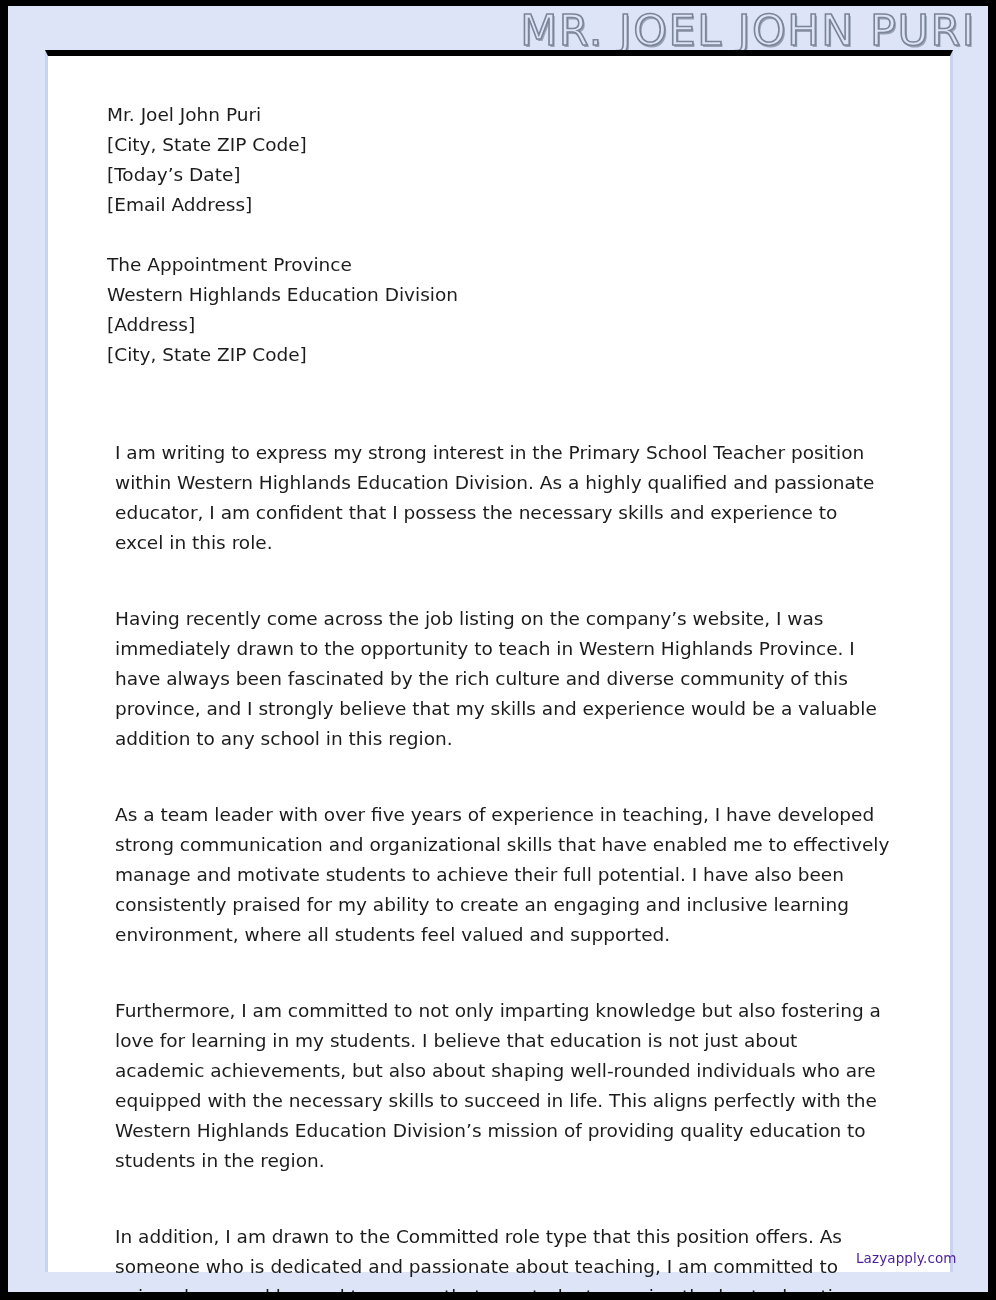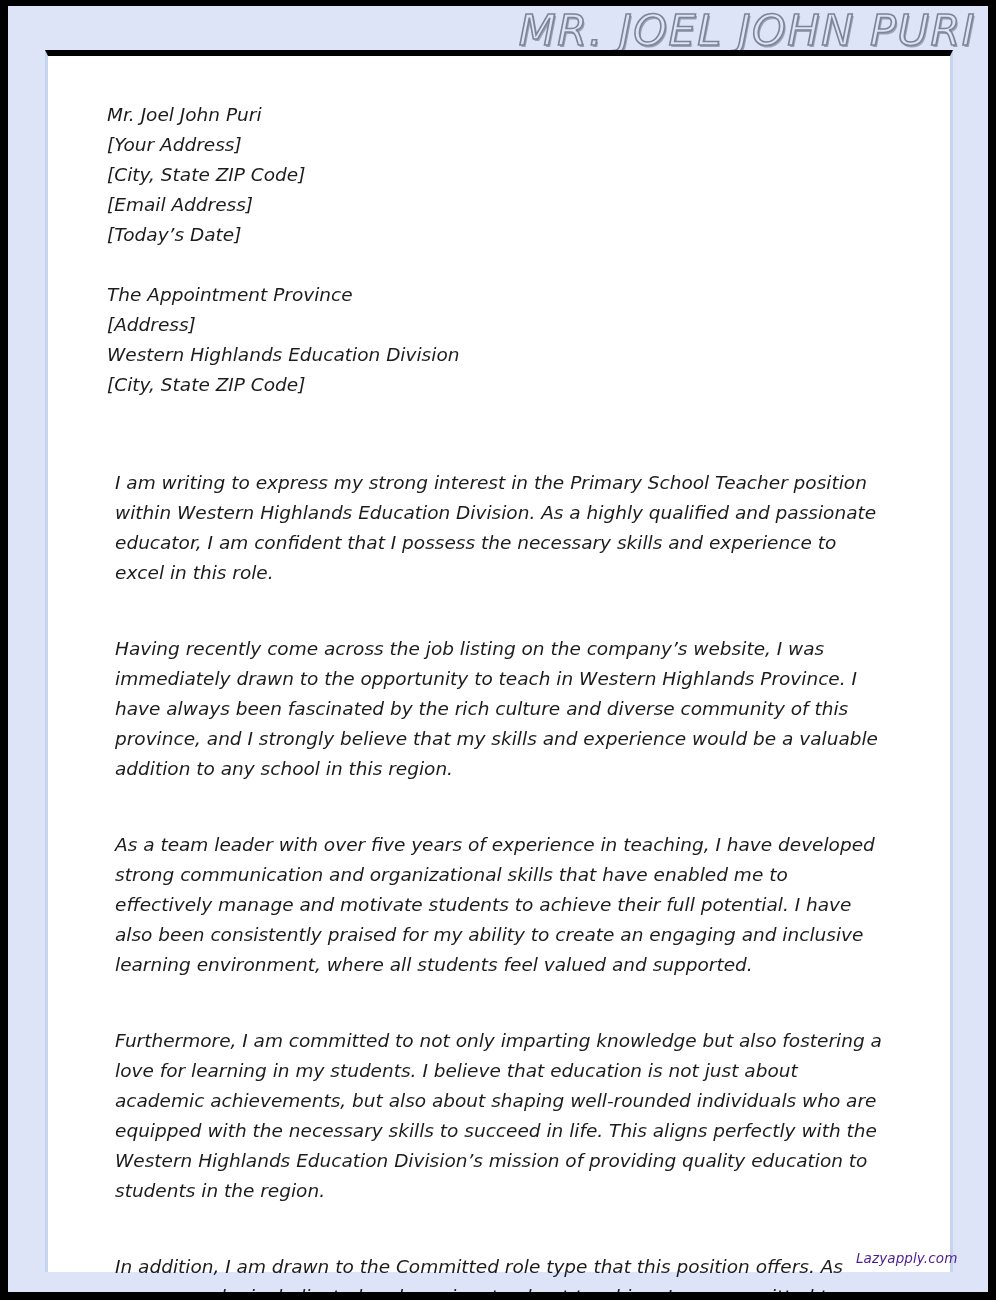--- a/index.html
+++ b/index.html
@@ -1,15 +1,15 @@
 <!DOCTYPE html>
 <html><head>
 <meta charset="utf-8">
 <style>
-  * { box-sizing: border-box; margin: 0; padding: 0; font-style: italic; }
+  * { box-sizing: border-box; margin: 0; padding: 0; }
 
   html, body {
     width: 996px;
     height: 1300px;
   }
 
   body {
     background: #000000;
     font-family: "DejaVu Sans", "Liberation Sans", sans-serif;
     overflow: hidden;
@@ -112,32 +112,31 @@
 <div id="document-frame">
   <div id="canvas">
 
     <div id="header-title">MR. JOEL JOHN PURI</div>
 
     <div id="letter-page">
       <div id="letter-body">
 
         <div class="block">
           <div class="letter-line">Mr. Joel John Puri</div>
-          <div class="letter-line">[Your Address]</div>
           <div class="letter-line">[City, State ZIP Code]</div>
+          <div class="letter-line">[Today’s Date]</div>
           <div class="letter-line">[Email Address]</div>
-          <div class="letter-line">[Today’s Date]</div>
         </div>
 
         <div class="spacer-line"></div>
 
         <div class="block">
           <div class="letter-line">The Appointment Province</div>
+          <div class="letter-line">Western Highlands Education Division</div>
           <div class="letter-line">[Address]</div>
-          <div class="letter-line">Western Highlands Education Division</div>
           <div class="letter-line">[City, State ZIP Code]</div>
         </div>
 
         <div class="spacer-line"></div>
 
 
         <div class="spacer-line"></div>
 
         <p class="letter-para">I am writing to express my strong interest in the Primary School Teacher position within Western Highlands Education Division. As a highly qualified and passionate educator, I am confident that I possess the necessary skills and experience to excel in this role.</p>
         <div class="spacer-line"></div>

